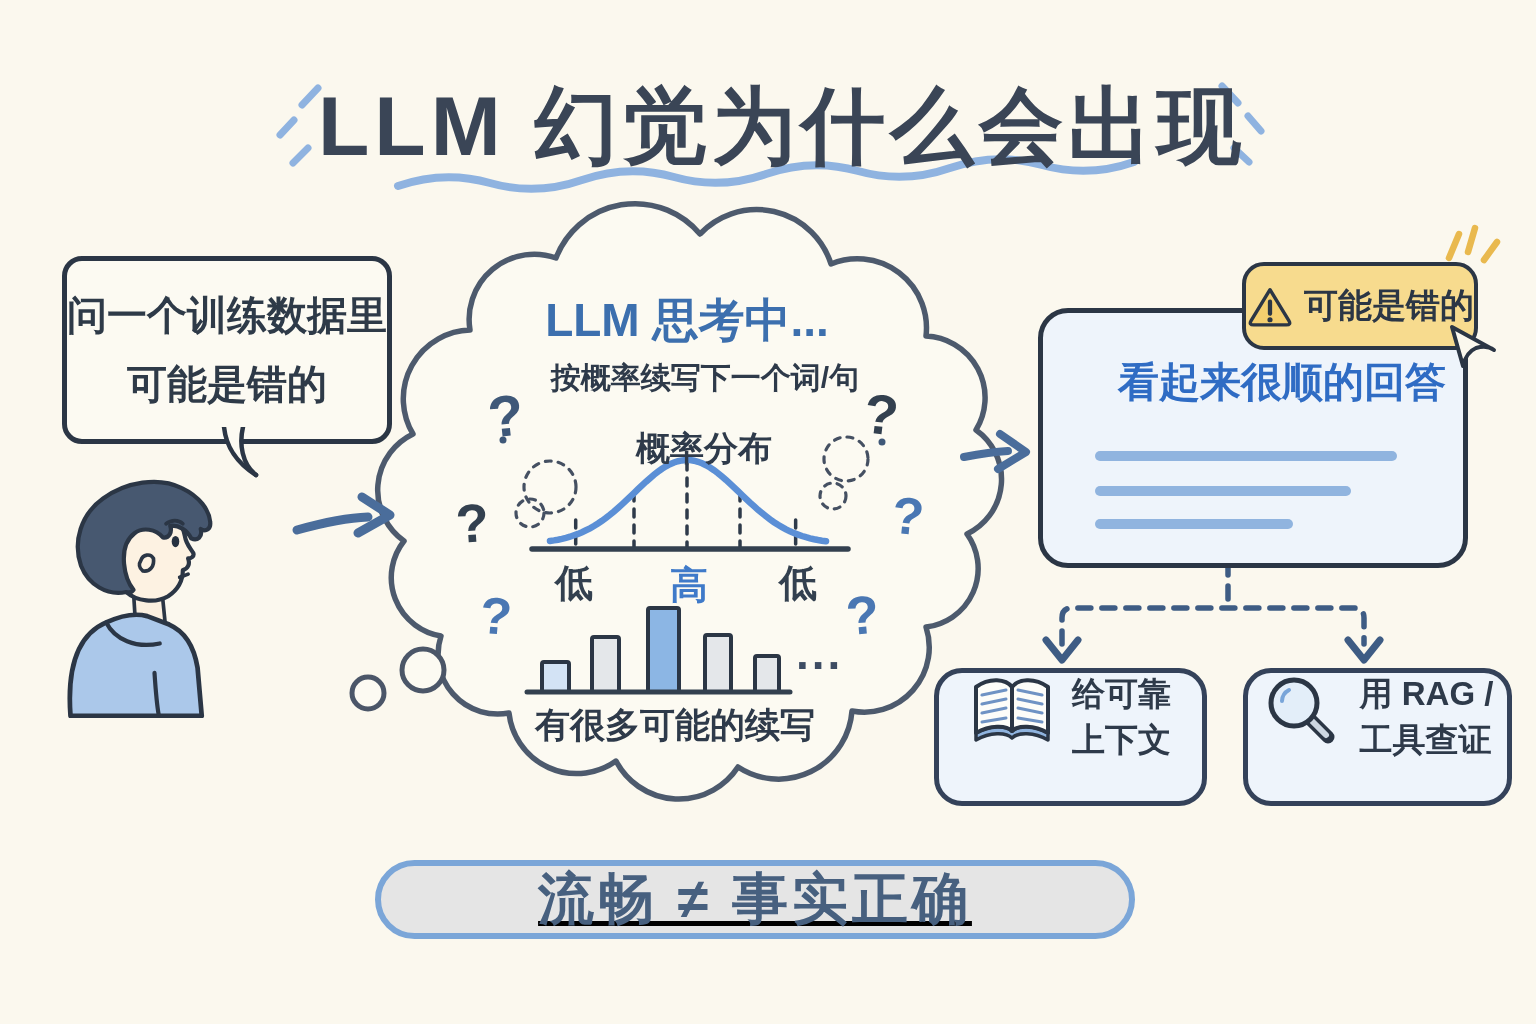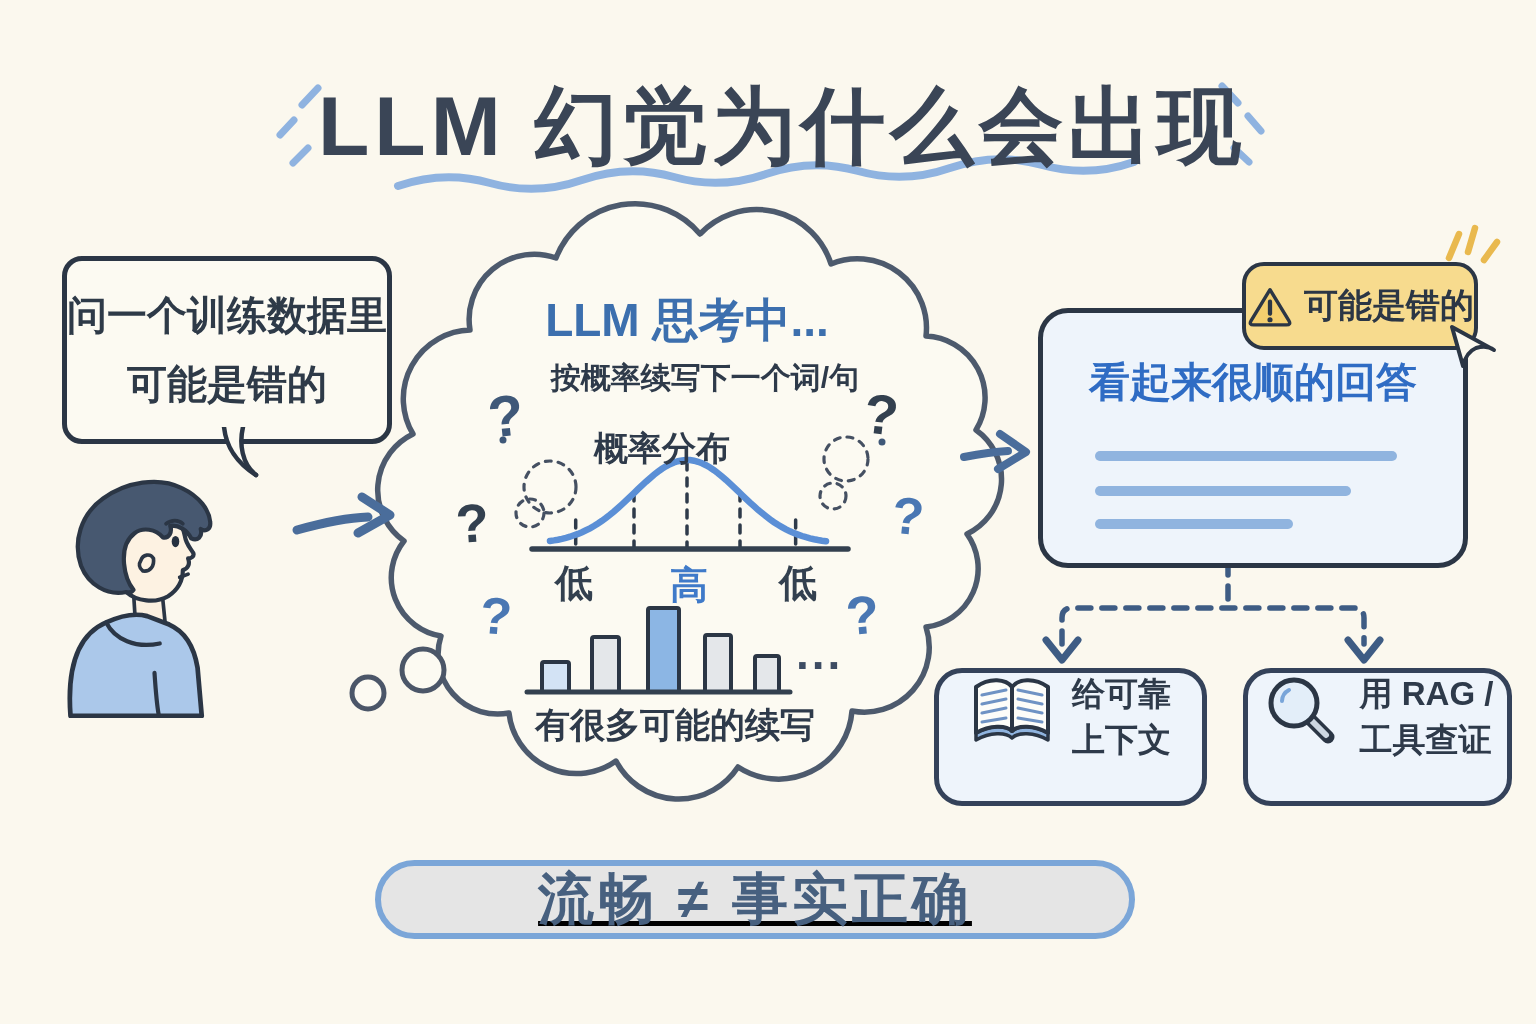--- a/index.html
+++ b/index.html
@@ -23,41 +23,41 @@
     background:#fcfaf2; border:5px solid #2b3645; border-radius:20px;
     display:flex; flex-direction:column; justify-content:center; align-items:center;
     gap:14px;
   }
   .speech-bubble .line{font-size:40px; font-weight:bold; color:#2e3a48;}
   .tail-svg{left:208px; top:427px; z-index:5;}
   .person-svg{left:58px; top:466px; z-index:2;}
   
   .cloud-heading{left:512px; top:290px; width:350px; z-index:3; font-size:46px; font-weight:bold; color:#3c6fae;}
   .cloud-sub{left:505px; top:358px; width:400px; z-index:3; font-size:30px; font-weight:bold; color:#2e3a4a;}
-  .dist-title{left:582px; top:426px; width:160px; z-index:3; font-size:34px; font-weight:bold; color:#2e3a4a;}
+  .dist-title{left:624px; top:426px; width:160px; z-index:3; font-size:34px; font-weight:bold; color:#2e3a4a;}
   .lab{z-index:3; width:60px; font-size:38px; font-weight:bold; color:#33404f; text-align:center;}
   .lab-low-left{left:544px; top:558px;}
   .lab-high{left:659px; top:560px; color:#3f7ac9;}
   .lab-low-right{left:768px; top:558px;}
   .bars-caption{left:515px; top:702px; width:320px; z-index:3; font-size:35px; font-weight:bold; color:#2e3a4a;}
   .ellipsis{left:796px; top:626px; z-index:3; font-size:46px; font-weight:bold; letter-spacing:3px; color:#3d4c63;}
   .qm{position:absolute; z-index:3; font-weight:bold;}
   .qm1{left:488px; top:382px; font-size:58px; color:#3f5878; transform:rotate(-6deg);}
   .qm2{left:456px; top:492px; font-size:54px; color:#33404f; transform:rotate(-4deg);}
   .qm3{left:480px; top:586px; font-size:52px; color:#4a77b3; transform:rotate(5deg);}
   .qm4{left:864px; top:382px; font-size:56px; color:#33404f; transform:rotate(7deg);}
   .qm5{left:892px; top:486px; font-size:52px; color:#4a77b3; transform:rotate(6deg);}
   .qm6{left:846px; top:584px; font-size:54px; color:#4a77b3; transform:rotate(-5deg);}
   
   .answer-box{
     left:1038px; top:308px; width:420px; height:250px; z-index:4;
     background:#eef4fb; border:5px solid #2b3645; border-radius:30px;
   }
   .answer-title{position:absolute; left:0; top:42px; width:100%; text-align:center;
-    font-size:41px; font-weight:bold; color:#2f6cc4;}
+    font-size:41px; font-weight:bold; color:#2f6cc4;padding-left:29px;}
   .ans-line{position:absolute; left:52px; height:10px; border-radius:6px; background:#90b4df;}
   .ans-line1{top:138px; width:302px;}
   .ans-line2{top:173px; width:256px;}
   .ans-line3{top:206px; width:198px;}
   
   .warning-badge{
     left:1242px; top:262px; width:236px; height:88px; z-index:6;
     background:#f7db8e; border:4.5px solid #2b3645; border-radius:22px;
     display:flex; align-items:center; justify-content:center; gap:10px;
     box-sizing:border-box;

